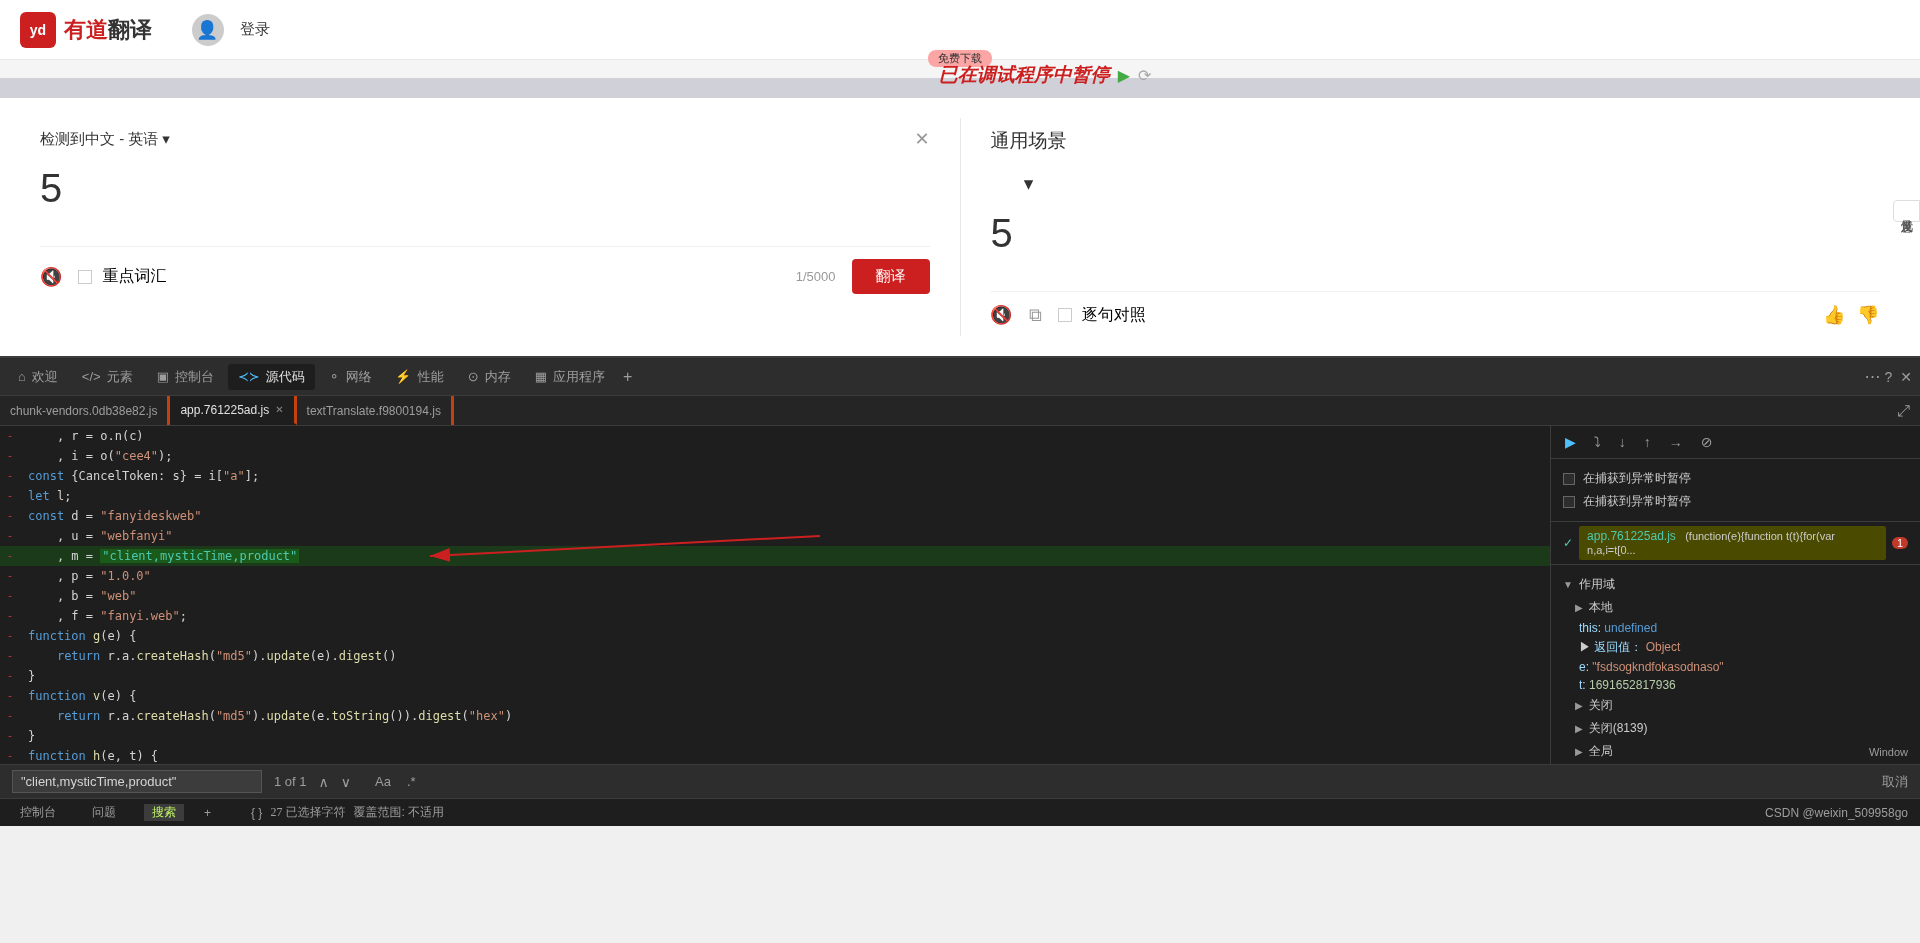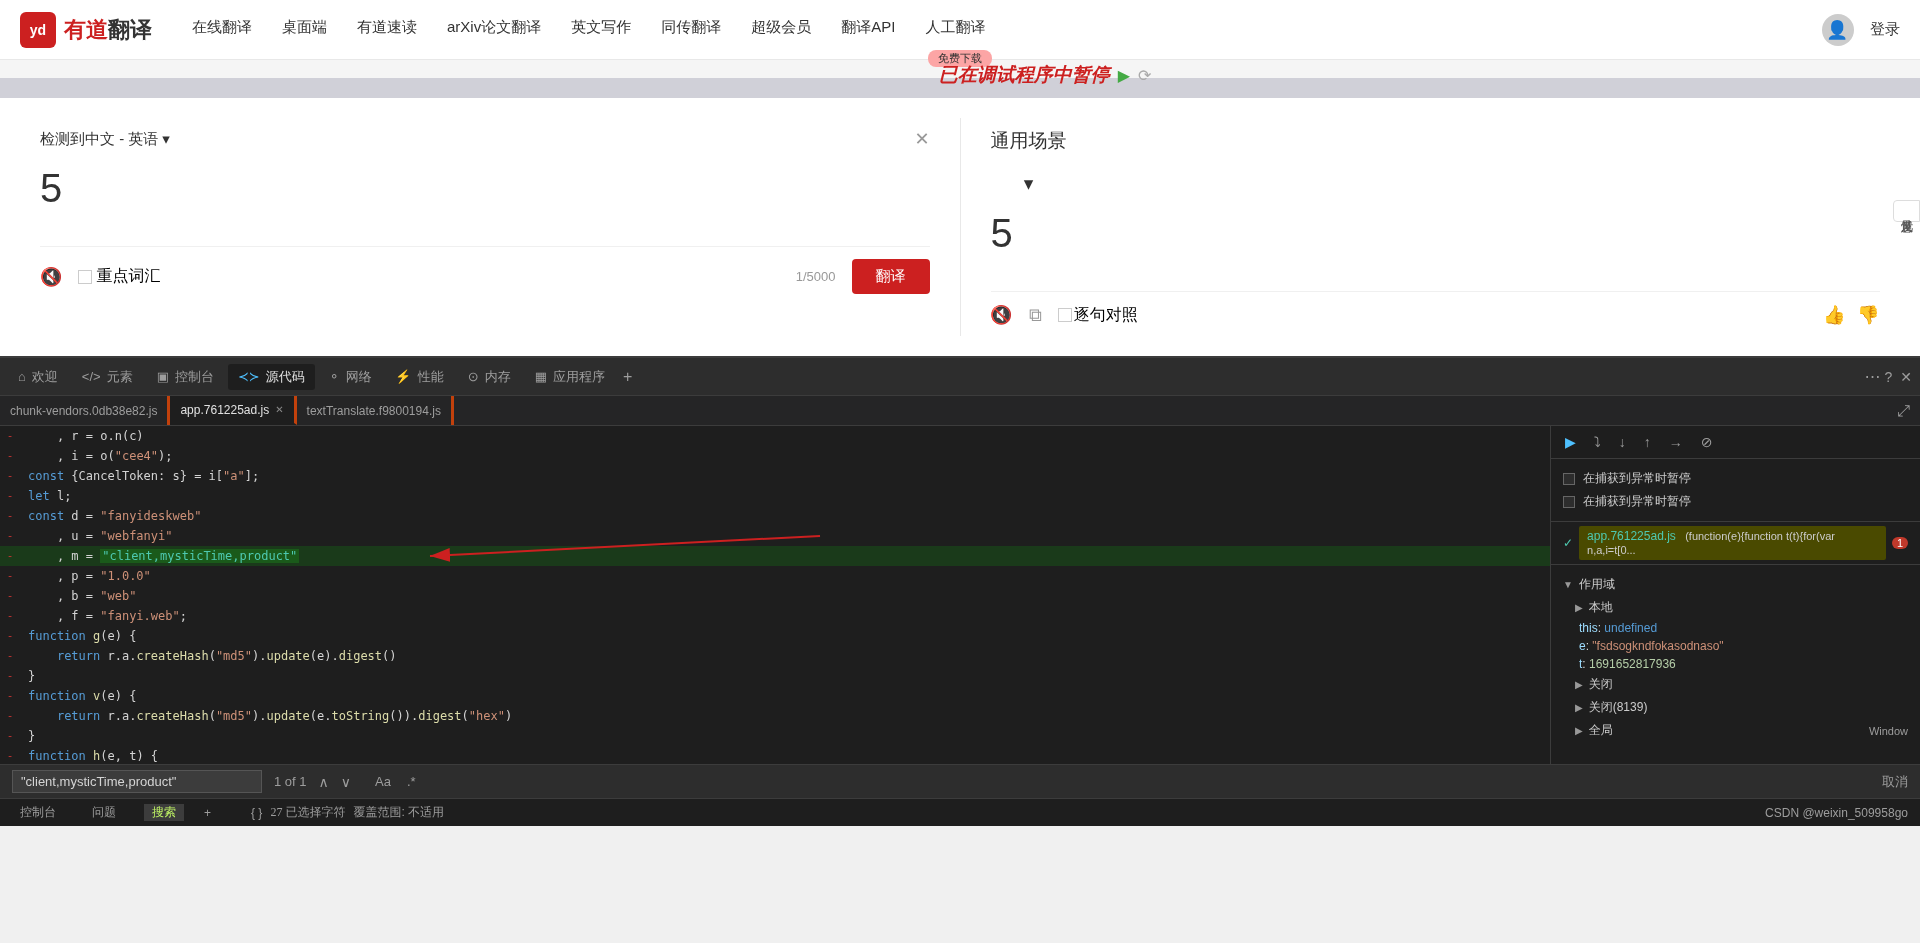--- a/index.html
+++ b/index.html
@@ -122,21 +122,21 @@
       display: flex;
       align-items: center;
       gap: 16px;
       border-top: 1px solid #f0f0f0;
       padding-top: 12px;
     }
     .footer-icon { color: #999; cursor: pointer; font-size: 18px; }
     .vocab-check {
       display: flex;
       align-items: center;
-      gap: 4px;
+      gap: 10px;
       cursor: pointer;
     }
     .checkbox {
       width: 14px;
       height: 14px;
       border: 1px solid #ccc;
       display: inline-block;
     }
     .char-count { margin-left: auto; color: #999; font-size: 13px; }
     .translate-btn {
@@ -159,21 +159,21 @@
       color: #333;
       cursor: pointer;
       display: flex;
       align-items: center;
       gap: 18px;
       flex-direction: column;
     }
     .sentence-check {
       display: flex;
       align-items: center;
-      gap: 2px;
+      gap: 10px;
       cursor: pointer;
     }
 
     
     .devtools {
       background: #1e1e1e;
       border-top: 2px solid #3c3c3c;
       height: 470px;
       display: flex;
       flex-direction: column;
@@ -446,31 +446,20 @@
     }
   </style>
 </head>
 <body>
 
 <div class="top-nav">
   <div class="logo-area">
     <div class="logo-box">yd</div>
     <span class="logo-text"><span>有道</span>翻译</span>
   </div>
-  <div class="nav-links">
-    <span class="nav-link">在线翻译</span>
-    <span class="nav-link">桌面端</span>
-    <span class="nav-link">有道速读</span>
-    <span class="nav-link">arXiv论文翻译</span>
-    <span class="nav-link">英文写作</span>
-    <span class="nav-link">同传翻译</span>
-    <span class="nav-link">超级会员</span>
-    <span class="nav-link">翻译API</span>
-    <span class="nav-link">人工翻译</span>
-  </div>
   <div class="nav-right">
     <div class="user-avatar">👤</div>
     <span class="login-btn">登录</span>
   </div>
 </div>
 
 <div style="background:#f5f5f5; height:18px; position:relative; overflow:visible;">
   <div style="position:absolute; left:50%; transform:translateX(-50%); top:-10px; background:#fca5a5; color:#333; font-size:11px; padding:1px 10px; border-radius:8px; white-space:nowrap;">免费下载</div>
   <div style="position:absolute; left:50%; transform:translateX(-10%); top:2px; display:flex; align-items:center; gap:8px;">
     <span style="color:#cc2020; font-size:19px; font-weight:bold;font-style:italic;">已在调试程序中暂停</span>
@@ -713,20 +702,23 @@
         </div>
 
         <div class="scope-header" style="padding-left:12px;">
           <span class="scope-arrow">▶</span>
           <span>本地</span>
         </div>
         <div class="scope-item">
           <span class="scope-key">this</span>: <span class="scope-val-undef">undefined</span>
         </div>
         <div class="scope-item">
+          <span style="color:#ccc;">▶ </span><span class="scope-key">返回值：</span> <span class="scope-val">Object</span>
+        </div>
+        <div class="scope-item">
           <span class="scope-key">e</span>: <span class="scope-val">"fsdsogkndfokasodnaso"</span>
         </div>
         <div class="scope-item">
           <span class="scope-key">t</span>: <span class="scope-val-num">1691652817936</span>
         </div>
 
         <div class="scope-header" style="padding-left:12px;">
           <span class="scope-arrow">▶</span>
           <span>关闭</span>
         </div>

